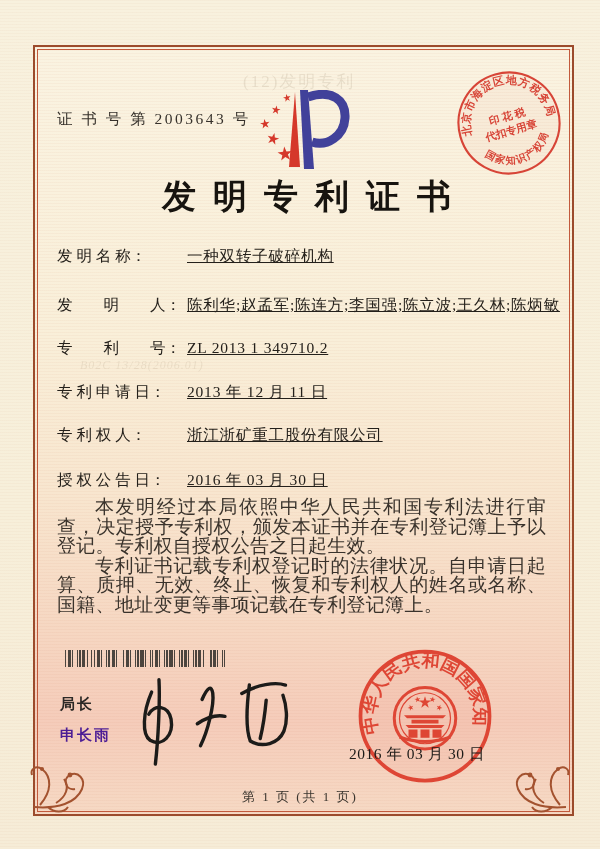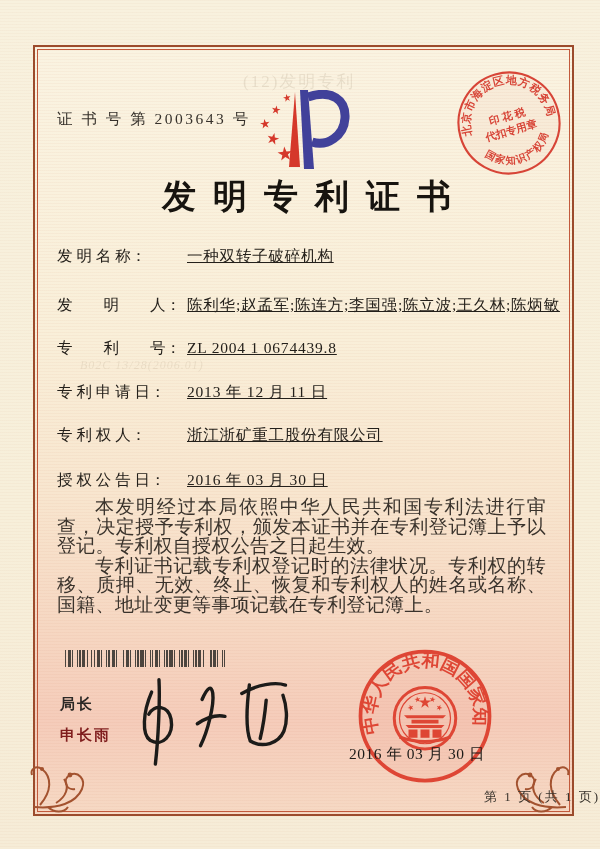--- a/index.html
+++ b/index.html
@@ -42,28 +42,28 @@
     background:repeating-linear-gradient(90deg,
       #2e2c28 0 1.5px, rgba(0,0,0,0) 1.5px 3px,
       #2e2c28 3px 6px, rgba(0,0,0,0) 6px 7.5px,
       #2e2c28 7.5px 8.5px, rgba(0,0,0,0) 8.5px 12px,
       #2e2c28 12px 13px, rgba(0,0,0,0) 13px 14.5px);
     opacity:.85;
   }
   .sig-title{position:absolute;left:60px;top:695px;font-size:15px;font-weight:bold;
     font-family:Liberation Serif, serif;color:#2c2926;letter-spacing:2px;}
   .sig-name{position:absolute;left:60px;top:726px;font-size:15px;font-weight:bold;
-    font-family:"Liberation Sans","DejaVu Sans",sans-serif;color:#7f1d1d;letter-spacing:2px;text-align:right;}
+    font-family:"Liberation Sans","DejaVu Sans",sans-serif;color:#4c1d95;letter-spacing:2px;text-align:right;}
   .signature-svg{position:absolute;left:125px;top:665px;}
   .logo-svg{position:absolute;left:250px;top:90px;}
   .tax-seal{position:absolute;left:452px;top:66px;transform:rotate(-16deg);opacity:.93;}
   .main-seal{position:absolute;left:350px;top:641px;opacity:.92;}
   .seal-date{position:absolute;left:349px;top:744px;font-size:15.5px;color:#1d1b18;
     letter-spacing:0.5px;white-space:nowrap;}
-  .footer{position:absolute;left:0;top:788px;width:600px;text-align:right;
+  .footer{position:absolute;left:0;top:788px;width:600px;text-align:center;
     font-size:13px;letter-spacing:2px;color:#3a352e;}
   .corner{position:absolute;}
   .ghost{position:absolute;color:#6b5638;pointer-events:none;}
   .ghost1{left:243px;top:70px;font-size:17px;opacity:.12;letter-spacing:2px;}
   .ghost2{left:80px;top:358px;font-size:12px;font-style:italic;opacity:.10;letter-spacing:1px;}
 </style>
 </head>
 <body>
 
 <div>
@@ -103,29 +103,29 @@
     </text>
     <text x="70" y="66" text-anchor="middle" font-size="13" font-weight="bold" fill="#d5382b">印 花 税</text>
     <text x="70" y="84" text-anchor="middle" font-size="13" font-weight="bold" fill="#d5382b">代扣专用章</text>
   </svg>
 
   <div class="title">发明专利证书</div>
 
   <div class="fields">
     <div class="field-row" style="top:0px"><span class="lab">发 明 名 称：</span><span class="val">一种双转子破碎机构</span></div>
     <div class="field-row" style="top:49px"><span class="lab">发　　明　　人：</span><span class="val">陈利华;赵孟军;陈连方;李国强;陈立波;王久林;陈炳敏</span></div>
-    <div class="field-row" style="top:92px"><span class="lab">专　　利　　号：</span><span class="val">ZL 2004 1 0674439.8</span></div>
+    <div class="field-row" style="top:92px"><span class="lab">专　　利　　号：</span><span class="val">ZL 2013 1 349710.2</span></div>
     <div class="field-row" style="top:136px"><span class="lab">专 利 申 请 日：</span><span class="val">2013 年 12 月 11 日</span></div>
     <div class="field-row" style="top:179px"><span class="lab">专 利 权 人：</span><span class="val">浙江浙矿重工股份有限公司</span></div>
     <div class="field-row" style="top:224px"><span class="lab">授 权 公 告 日：</span><span class="val">2016 年 03 月 30 日</span></div>
   </div>
 
   <div class="paras">
     <p>本发明经过本局依照中华人民共和国专利法进行审查，决定授予专利权，颁发本证书并在专利登记簿上予以登记。专利权自授权公告之日起生效。</p>
-    <p>专利证书记载专利权登记时的法律状况。专利权的转移、质押、无效、终止、恢复和专利权人的姓名或名称、国籍、地址变更等事项记载在专利登记簿上。</p>
+    <p>专利证书记载专利权登记时的法律状况。自申请日起算、质押、无效、终止、恢复和专利权人的姓名或名称、国籍、地址变更等事项记载在专利登记簿上。</p>
   </div>
 
   <div class="barcode"></div>
 
   <div class="sig-title">局长</div>
   <div class="sig-name">申长雨</div>
 
   <svg class="signature-svg" width="175" height="105" viewBox="0 0 175 105">
     <g fill="none" stroke="#1c1b19" stroke-width="3.4" stroke-linecap="round" transform="rotate(-3 87 52)">
       <path d="M28,24 C18,44 16,66 24,72 C36,80 48,68 46,52 C44,38 30,36 24,46"></path>

